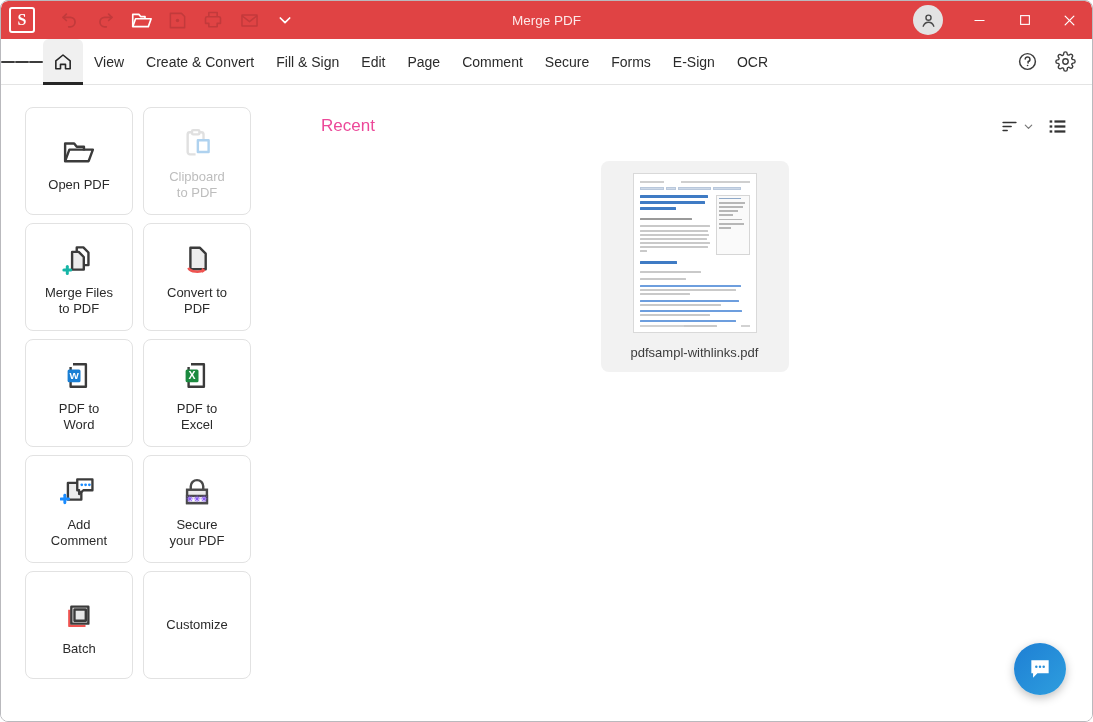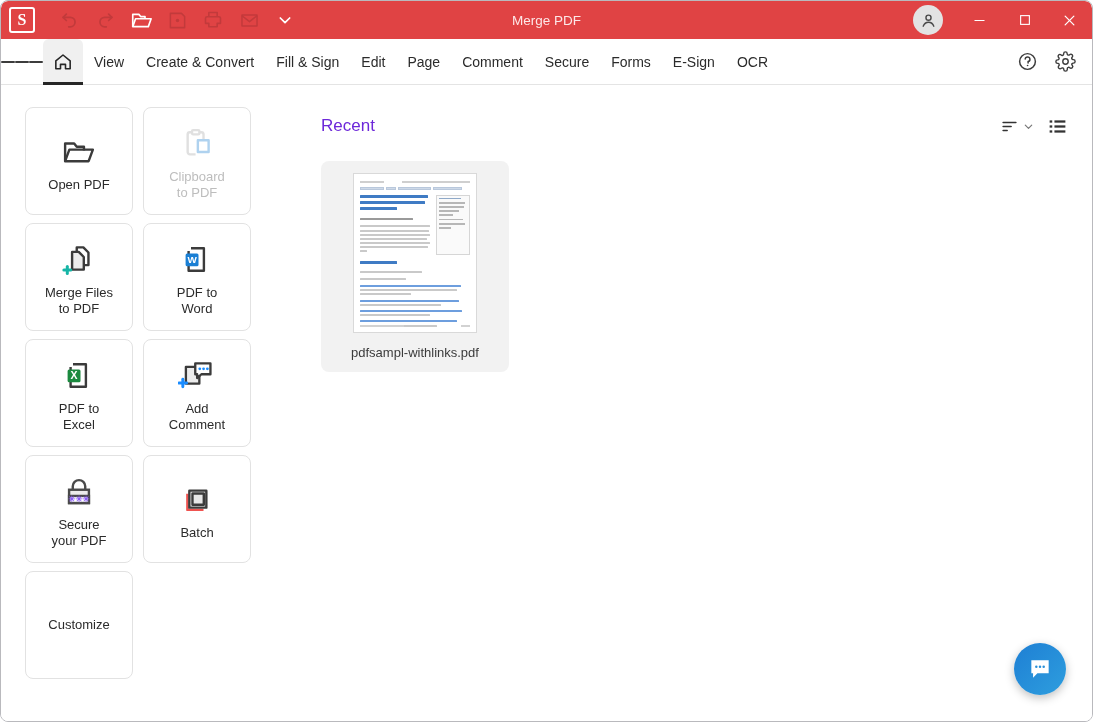--- a/index.html
+++ b/index.html
@@ -200,38 +200,38 @@
     position: relative;
   }
   .recent-head {
     display: flex;
     align-items: center;
     height: 34px;
     margin-bottom: 18px;
   }
   .recent-title {
     font-size: 17px;
-    color: #6d28d9;
+    color: #ec4899;
   }
   .recent-ctrls {
     margin-left: auto;
     display: flex;
     align-items: center;
     gap: 10px;
   }
   .ctrl-btn {
     display: flex; align-items: center; justify-content: center;
     cursor: pointer;
     color: #333;
     border-radius: 4px;
     height: 28px;
   }
   .sort-btn { gap: 4px; padding: 0 3px; }
 
-  .files-grid { display: flex; flex-wrap: wrap; gap: 12px; }
+  .files-grid { display: flex; flex-wrap: wrap; gap: 12px; justify-content: center; }
   .file-card {
     width: 188px;
     background: #f2f2f2;
     border-radius: 8px;
     padding: 12px 12px 12px 12px;
     display: flex;
     flex-direction: column;
     align-items: center;
     cursor: pointer;
   }
@@ -451,20 +451,31 @@
             <g stroke="#16b5a6" stroke-width="2" stroke-linecap="round">
               <line x1="4.2" y1="16.4" x2="4.2" y2="21"></line>
                 <line x1="1.9" y1="18.7" x2="6.5" y2="18.7"></line>
             </g>
           </svg>
         </div>
         <div class="tile-label">Merge Files
 to PDF</div>
       </div>
 
+      <div class="tile">
+        <div class="tile-icon">
+          <svg width="36" height="36" viewBox="0 0 24 24" fill="none" stroke-width="1.6" stroke-linejoin="round">
+            <path d="M7.6 3.8h6.2l4 4v10.4H7.6z" stroke="#3b3b3b" fill="#ececec"></path>
+            <path d="M6.2 17.2c1.6 2.9 7.4 3.3 10.6 1.4" stroke="#ef5350" stroke-width="1.7" fill="none"></path>
+            <path d="M15.2 17.2l2.6 1.6-2.3 1.9z" fill="#ef5350" stroke="none"></path>
+          </svg>
+        </div>
+        <div class="tile-label">Convert to
+PDF</div>
+      </div>
 
       <div class="tile">
         <div class="tile-icon">
           <svg width="36" height="36" viewBox="0 0 24 24" fill="none">
             <path d="M8 4.2h8.6v15H6.4V6" stroke="#3b3b3b" stroke-width="1.6" stroke-linejoin="round"></path>
             <rect x="4.4" y="7.6" width="8.6" height="8.6" rx="1" fill="#1a7fd4"></rect>
             <text x="8.7" y="13.9" font-size="6.6" font-weight="bold" fill="#ffffff" text-anchor="middle" font-family="Liberation Sans, sans-serif">W</text>
           </svg>
         </div>
         <div class="tile-label">PDF to

